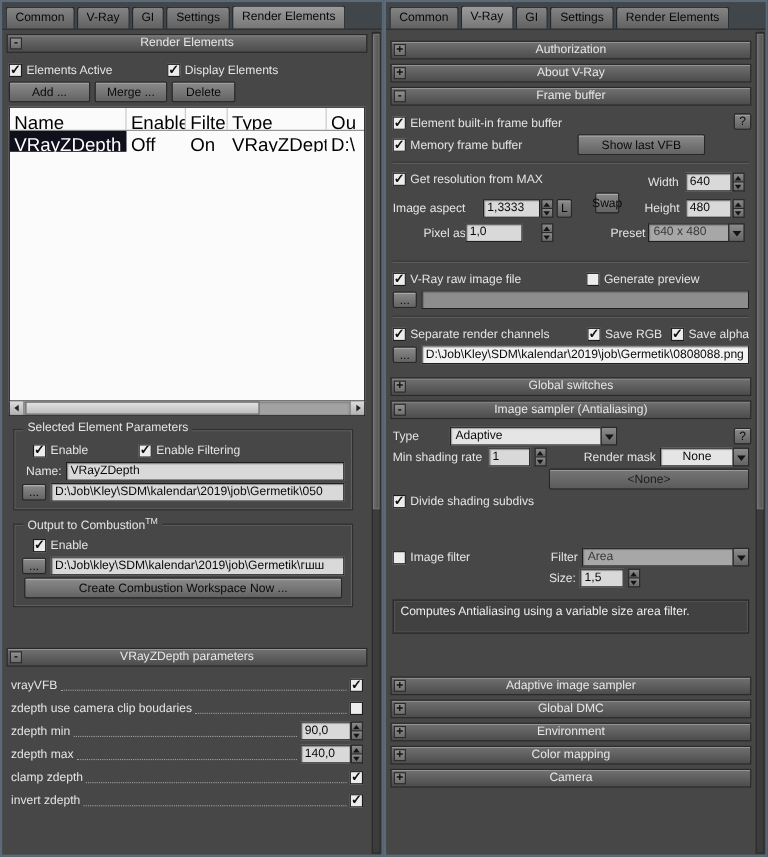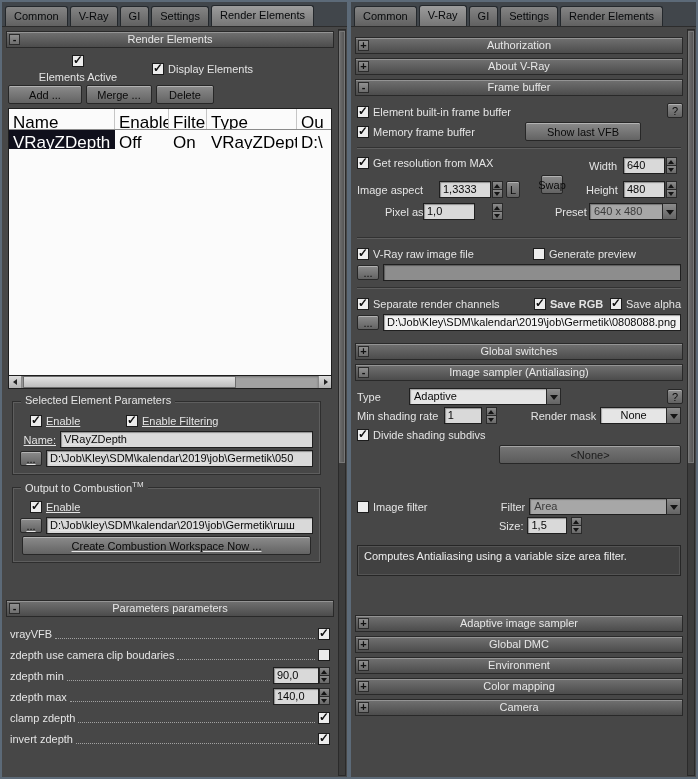--- a/index.html
+++ b/index.html
@@ -56,21 +56,21 @@
   .dd .dval { flex:1; background:#e5e5e5; border:1px solid #1f1f1f; border-right:none;
               box-shadow:inset 1px 1px 1px rgba(0,0,0,.3); color:#0a0a0a; font-size:11px;
               line-height:15px; padding:0 4px; white-space:nowrap; overflow:hidden; }
   .dd .dbtn { width:15px; background:linear-gradient(#8b8b8b,#646464); border:1px solid #272727; position:relative; }
   .dd .dbtn::after { content:""; position:absolute; left:3px; top:6px;
                      border-left:4px solid transparent; border-right:4px solid transparent;
                      border-top:5px solid #141414; }
   .dd.disabled .dval { background:#a7a7a7; color:#3a3a3a; }
 
   .group { position:relative; border:1px solid #2e2e2e; box-shadow:inset 0 0 0 1px rgba(255,255,255,.13);
-           margin:12px 13px 6px 6px; padding:9px 5px 6px;text-decoration:underline; }
+           margin:12px 13px 6px 6px; padding:9px 5px 6px; }
   .gtitle { position:absolute; top:-8px; left:8px; background:#474747; padding:0 4px;
             font-size:11px; color:#e4e4e4; white-space:nowrap; }
   .sep { height:2px; border-top:1px solid #323232; border-bottom:1px solid #5e5e5e; margin:5px 2px; }
 
   
   .table { background:#fbfbfb; border:1px solid #1e1e1e; margin:3px 2px 0; height:268px;
            font-size:17px; color:#000; overflow:hidden; }
   .thead { display:flex; height:21px; border-bottom:1px solid #8b8b8b; }
   .th { padding:4px 4px 0; border-right:1px solid #c6c6c6; white-space:nowrap; overflow:hidden; }
   .c-name { width:106px; } .c-en { width:54px; } .c-fil { width:38px; } .c-type { width:90px; } .c-out { flex:1; border-right:none; }
@@ -120,21 +120,21 @@
       <div class="tab">Settings</div>
       <div class="tab active">Render Elements</div>
     </div>
 
     <div class="rhead">
       <span class="rtoggle">-</span>
       <span>Render Elements</span>
     </div>
     <div class="rbody">
       <div class="row">
-        <span class="cbl" style="width:140px;flex-direction:column;">
+        <span class="cbl" style="width:140px;">
           <span class="cb checked"></span>
           <span class="lbl">Elements Active</span>
         </span>
         <span class="cbl">
           <span class="cb checked"></span>
           <span class="lbl">Display Elements</span>
         </span>
       </div>
       <div class="row">
         <span class="btn" style="width:74px;">Add ...</span>
@@ -201,21 +201,21 @@
           <span class="field grow">D:\Job\kley\SDM\kalendar\2019\job\Germetik\гшш</span>
         </div>
         <div class="row">
           <span class="btn" style="flex:1;margin:0 2px;">Create Combustion Workspace Now ...</span>
         </div>
       </div>
     </div>
 
     <div class="rhead mt26">
       <span class="rtoggle">-</span>
-      <span>Parameters parameters</span>
+      <span>VRayZDepth parameters</span>
     </div>
     <div class="rbody">
       <div class="prow">
         <span class="lbl">vrayVFB</span>
         <span class="leader"></span>
         <span class="cb checked"></span>
       </div>
       <div class="prow">
         <span class="lbl">zdepth use camera clip boudaries</span>
         <span class="leader"></span>
@@ -348,21 +348,21 @@
         <span class="btn browse">...</span>
         <span class="field grow dark"></span>
       </div>
       <div class="sep"></div>
 
       <div class="row">
         <span class="cbl" style="width:178px;">
           <span class="cb checked"></span>
           <span class="lbl">Separate render channels</span>
         </span>
-        <span class="cbl" style="width:74px;font-weight:bold;">
+        <span class="cbl" style="width:74px;">
           <span class="cb checked"></span>
           <span class="lbl">Save RGB</span>
         </span>
         <span class="cbl">
           <span class="cb checked"></span>
           <span class="lbl">Save alpha</span>
         </span>
       </div>
       <div class="row">
         <span class="btn browse">...</span>
@@ -394,28 +394,28 @@
         <span class="spin">
             <span class="up"></span>
             <span class="dn"></span>
           </span>
         <span class="lbl" style="margin-left:30px;">Render mask</span>
         <span class="dd" style="width:86px;margin-left:auto;text-align:center;">
           <span class="dval">None</span>
             <span class="dbtn"></span>
         </span>
       </div>
-      <div class="row">
-        <span class="cbl">
-          <span class="cb checked"></span>
-          <span class="lbl">Divide shading subdivs</span>
-        </span>
-      </div>
       <div class="row" style="justify-content:flex-end;">
         <span class="btn" style="width:182px;background:linear-gradient(#767676,#5b5b5b);color:#1c1c1c;">&lt;None&gt;</span>
+      </div>
+      <div class="row">
+        <span class="cbl">
+          <span class="cb checked"></span>
+          <span class="lbl">Divide shading subdivs</span>
+        </span>
       </div>
 
       <div class="row mt16">
         <span class="cbl" style="width:140px;">
           <span class="cb"></span>
           <span class="lbl">Image filter</span>
         </span>
         <span class="lbl">Filter</span>
         <span class="dd disabled" style="width:152px;margin-left:auto;">
           <span class="dval">Area</span>

